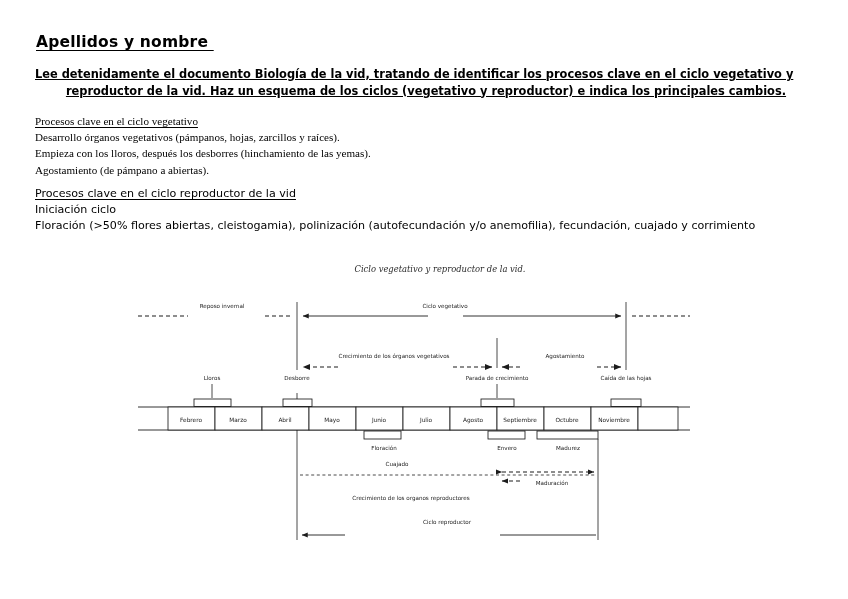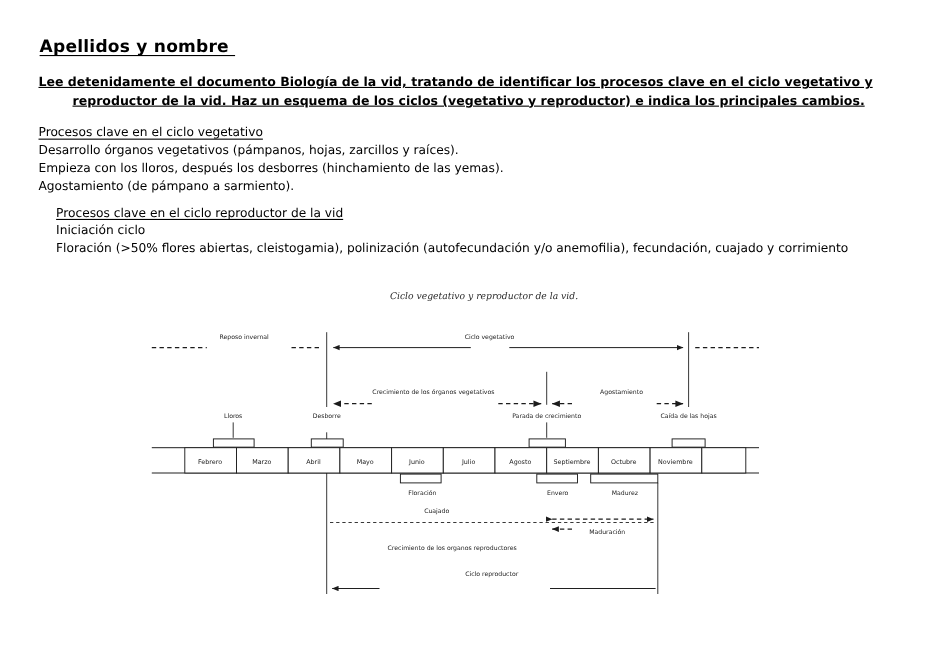--- a/index.html
+++ b/index.html
@@ -53,22 +53,22 @@
     position: absolute;
     left: 35px;
     font-size: 11.1px;
     line-height: 16.2px;
     white-space: nowrap;
   }
   .sec-head {
     text-decoration: underline;
     text-underline-offset: 2px;
   }
-  #sec1 { top: 113px; }
-  #sec2 { top: 186px; margin-left: 16px; }
+  #sec1 { top: 113px; font-family: Liberation Serif, serif; }
+  #sec2 { top: 186px; }
 
   
   #diagram {
     position: absolute;
     left: 0;
     top: 250px;
     width: 848px;
     height: 300px;
   }
   #diagram svg { display: block; }
@@ -107,21 +107,21 @@
 
   <div class="intro">
     <div>Lee detenidamente el documento Biología de la vid, tratando de identificar los procesos clave en el ciclo vegetativo y</div>
     <div class="l2">reproductor de la vid. Haz un esquema de los ciclos (vegetativo y reproductor) e indica los principales cambios.</div>
   </div>
 
   <div class="sec" id="sec1">
     <div class="sec-head">Procesos clave en el ciclo vegetativo</div>
     <div>Desarrollo órganos vegetativos (pámpanos, hojas, zarcillos y raíces).</div>
     <div>Empieza con los lloros, después los desborres (hinchamiento de las yemas).</div>
-    <div>Agostamiento (de pámpano a sarmiento).</div>
+    <div>Agostamiento (de pámpano a abiertas).</div>
   </div>
 
   <div class="sec" id="sec2">
     <div class="sec-head">Procesos clave en el ciclo reproductor de la vid</div>
     <div>Iniciación ciclo</div>
     <div>Floración (&gt;50% flores abiertas, cleistogamia), polinización (autofecundación y/o anemofilia), fecundación, cuajado y corrimiento</div>
   </div>
 
   <div id="diagram">
     <svg width="848" height="300" viewBox="0 0 848 300" xmlns="http://www.w3.org/2000/svg">

